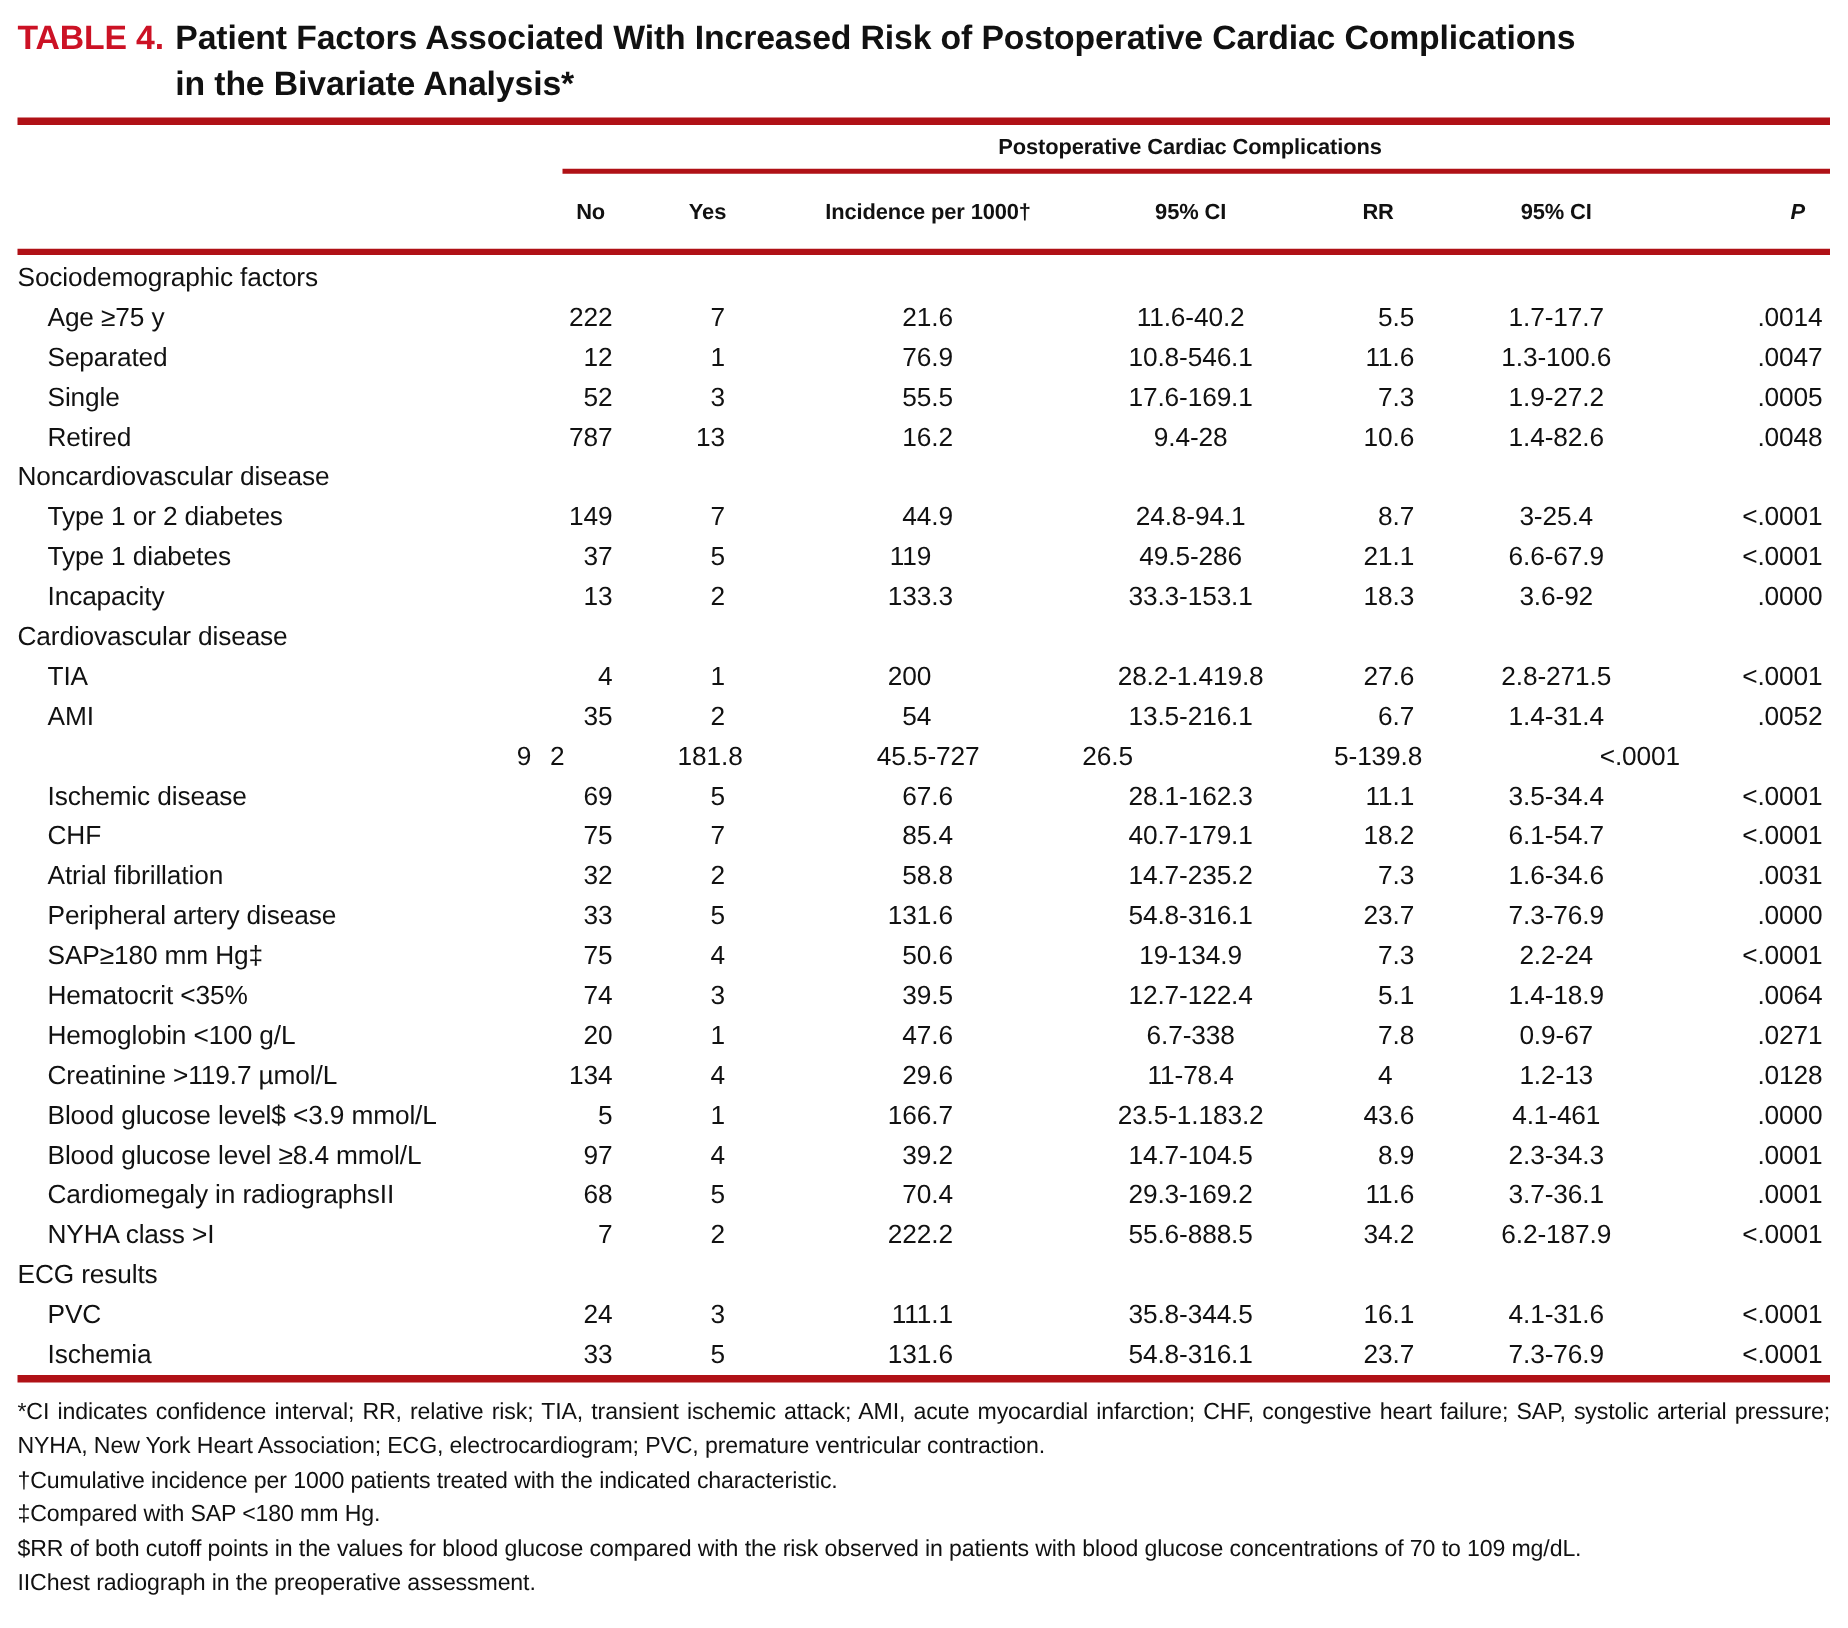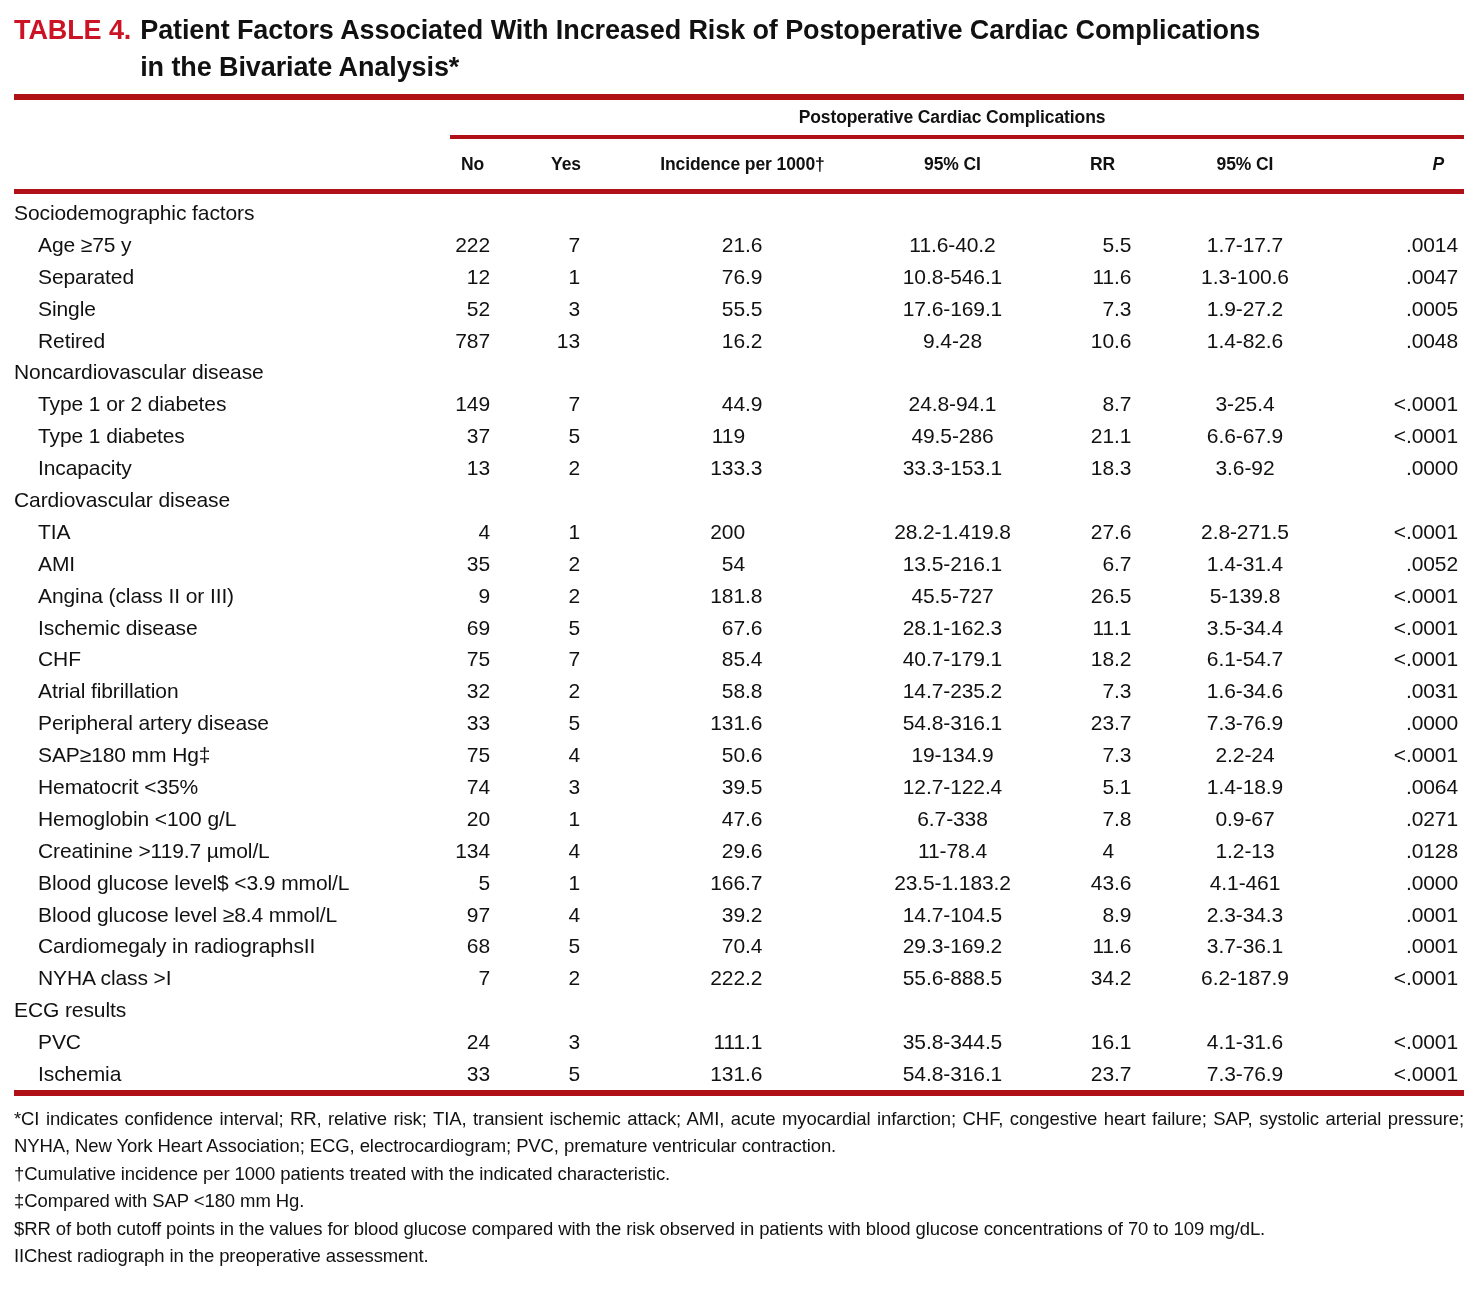--- a/index.html
+++ b/index.html
@@ -23,21 +23,21 @@
   .rule-top{height:6px;}
   .spanner-rule{height:4px;margin-left:436px;}
   .rule-mid{height:5px;}
   .rule-bottom{height:6px;}
 
   
   .spanner-row{margin-top:7px;height:28px;display:flex;align-items:flex-start;}
   .spanner{margin-left:426px;width:1024px;text-align:center;font-weight:bold;font-size:17.5px;}
 
   
-  .chead{display:grid;grid-template-columns:var(--cols);height:50px;align-items:center;font-weight:bold;font-size:17.5px;}
+  .chead{display:grid;grid-template-columns:var(--cols);height:60px;align-items:center;font-weight:bold;font-size:17.5px;}
   .th{text-align:center;white-space:nowrap;}
   .th-yes{padding-right:18px;}
   .th-p{text-align:right;padding-right:20px;font-style:italic;}
 
   
   .tbody{padding-top:3px;}
   .brow{display:grid;grid-template-columns:var(--cols);height:31.9px;align-items:center;font-size:21px;}
   .cell{white-space:nowrap;}
   .slabel{grid-column:1 / -1;}
   .label.item{padding-left:24px;}
@@ -237,21 +237,20 @@
         </div>
         <div class="cell ci">13.5-216.1</div>
         <div class="cell dec rr">
           <span class="dint">6</span>
           <span class="dfrac">.7</span>
         </div>
         <div class="cell ci">1.4-31.4</div>
         <div class="cell num p">.0052</div>
       </div>
       <div class="brow">
-        <div class="cell label item">Angina (class II or III)</div>
         <div class="cell num no">9</div>
         <div class="cell num yes">2</div>
         <div class="cell dec inc">
           <span class="dint">181</span>
           <span class="dfrac">.8</span>
         </div>
         <div class="cell ci">45.5-727</div>
         <div class="cell dec rr">
           <span class="dint">26</span>
           <span class="dfrac">.5</span>

